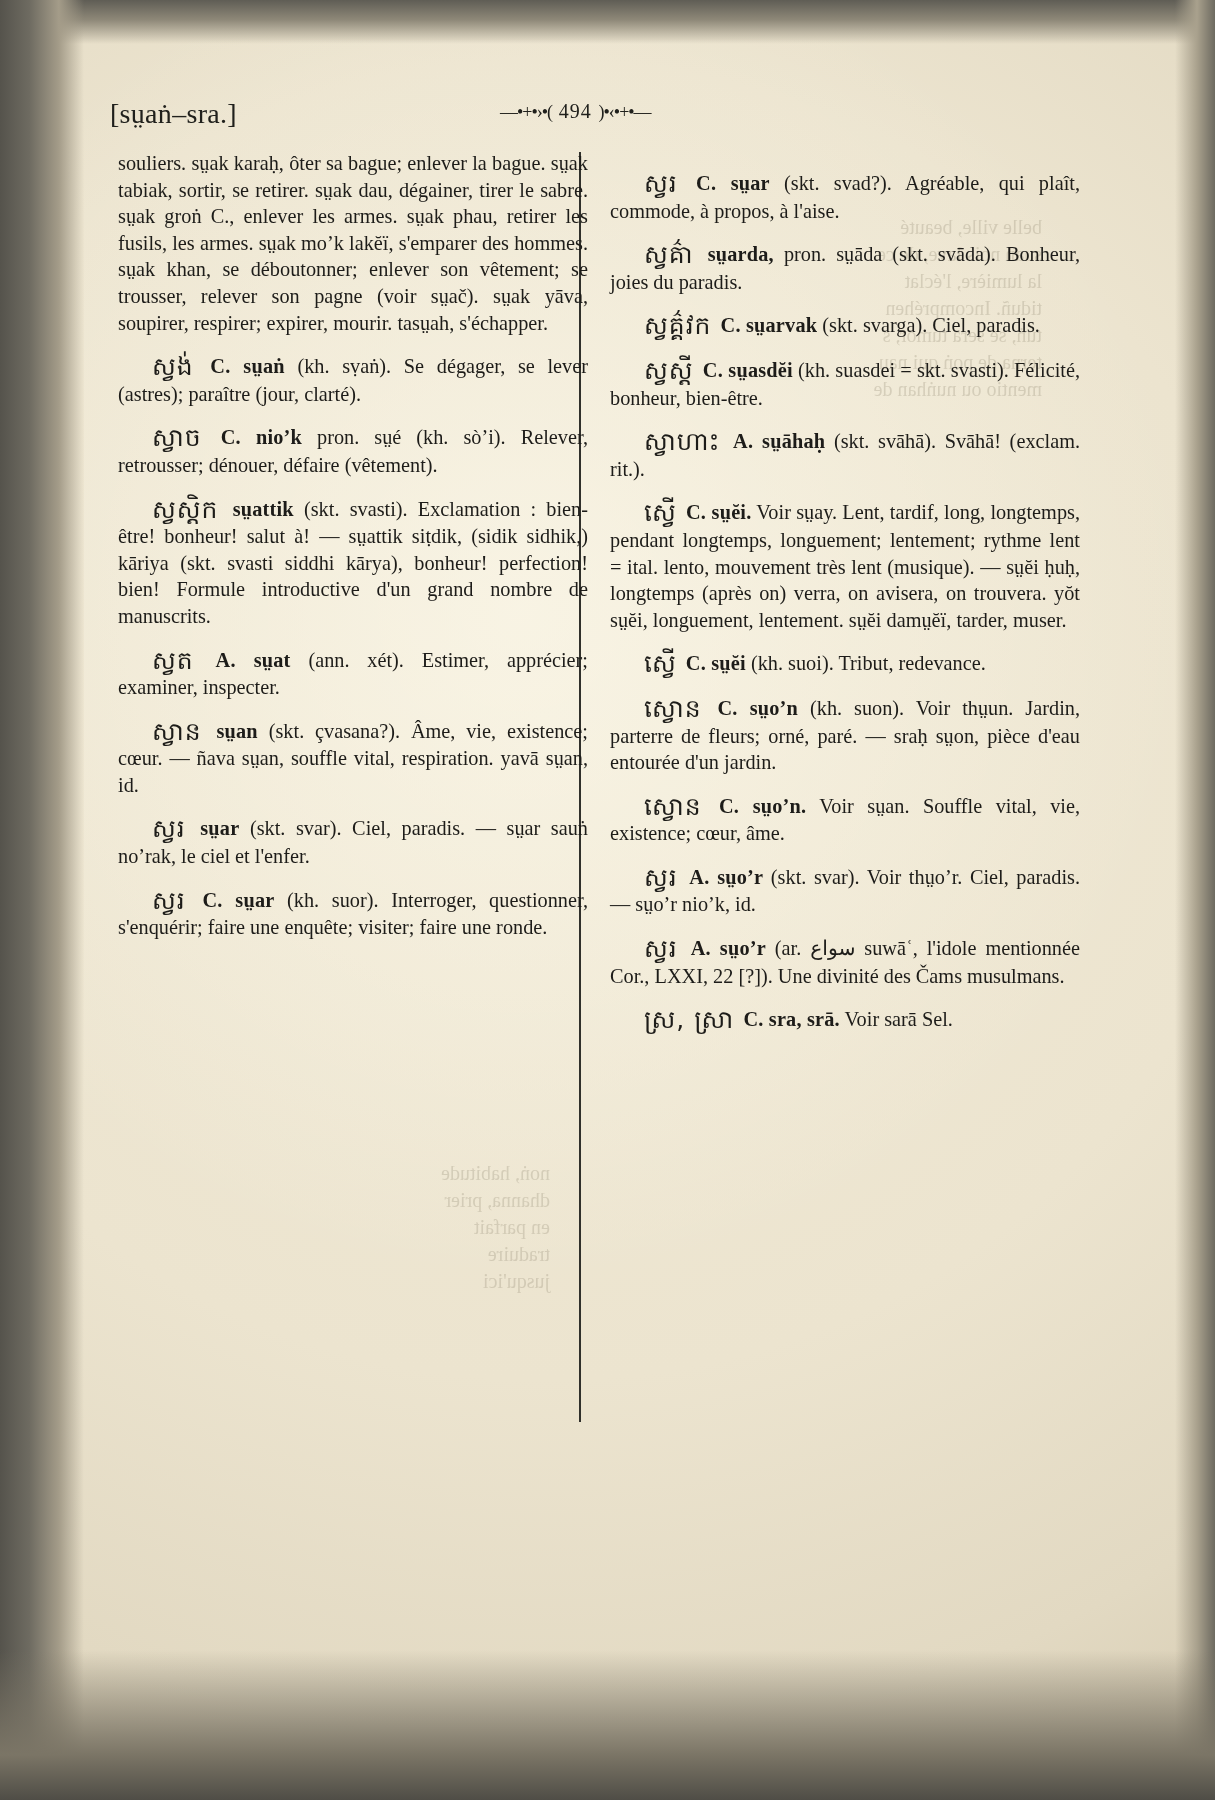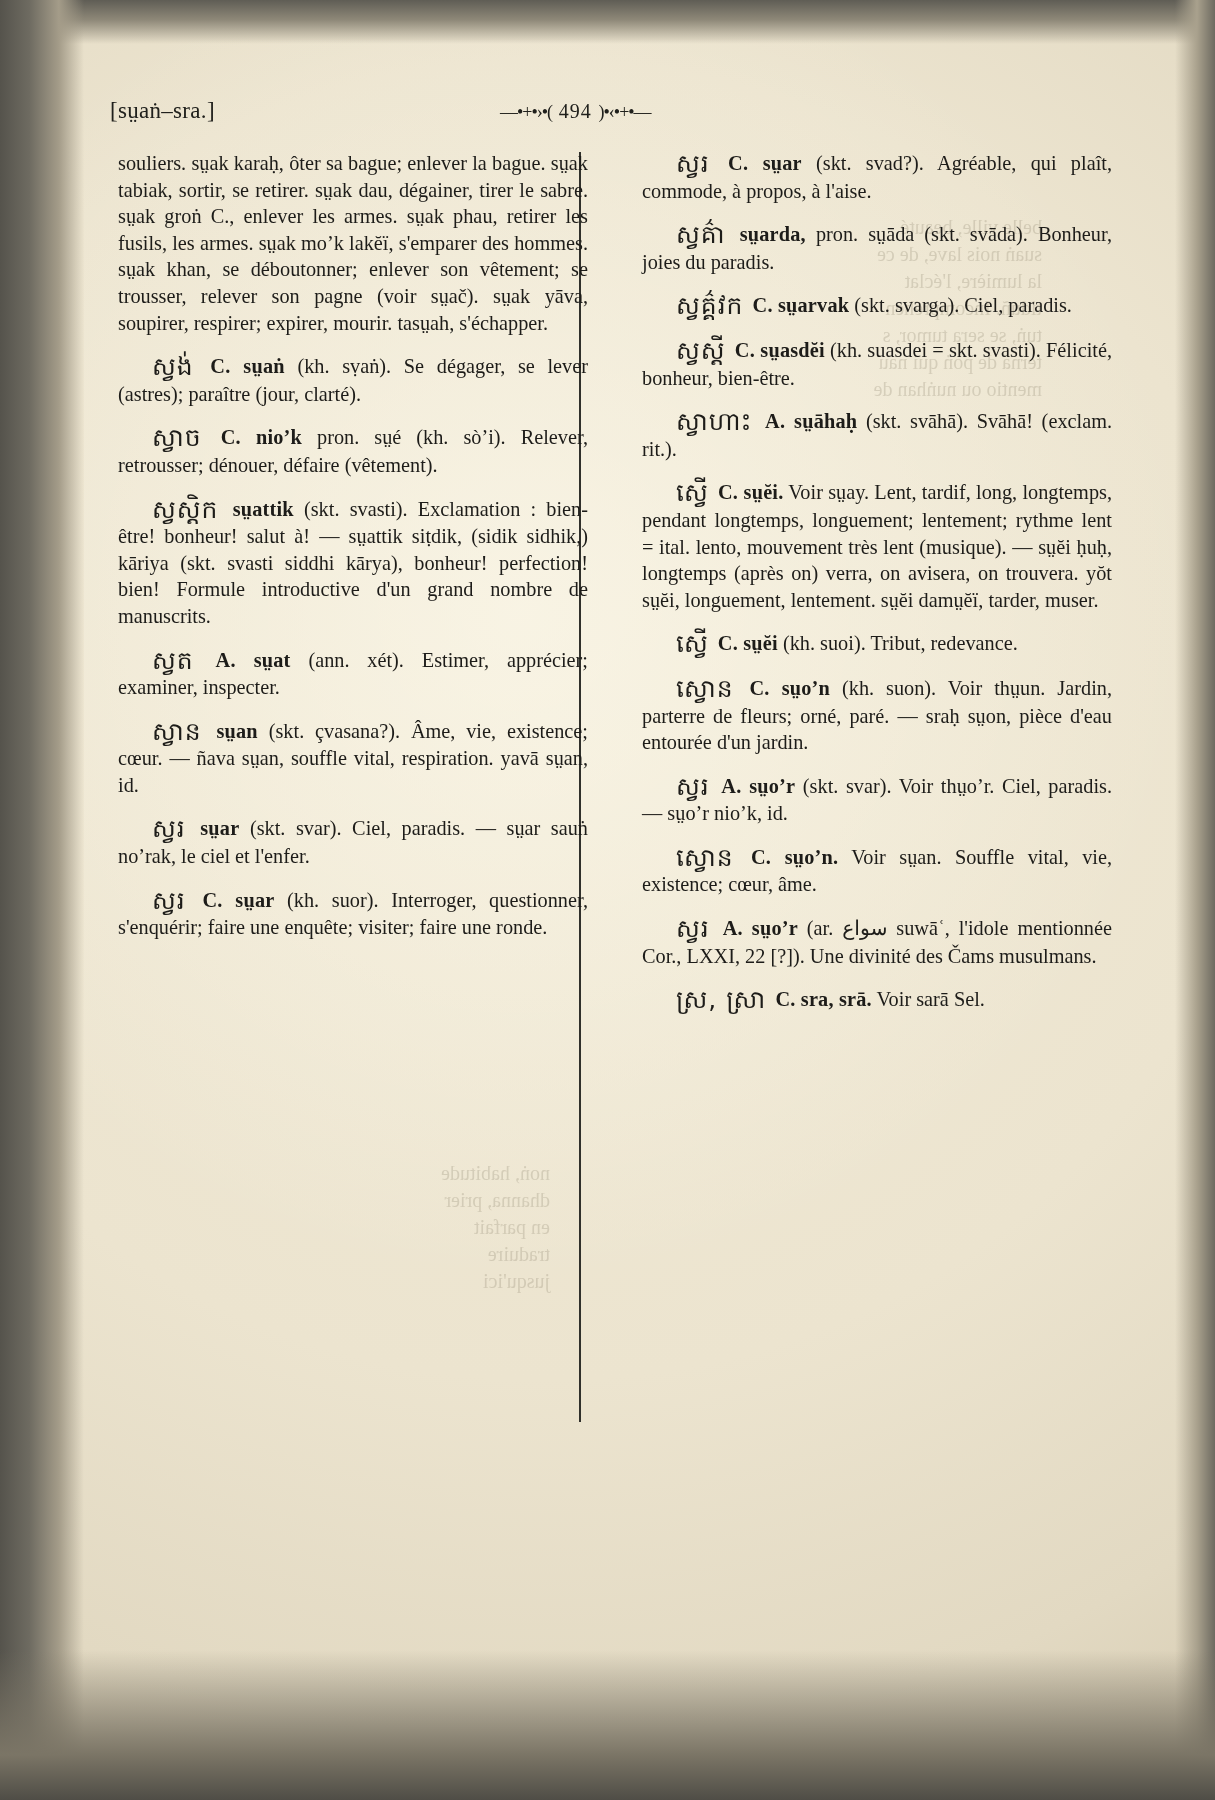--- a/index.html
+++ b/index.html
@@ -49,21 +49,21 @@
     position: absolute;
     left: 110px;
     top: 98px;
     width: 980px;
     height: 34px;
   }
   .running-head {
     position: absolute;
     left: 0;
     top: 0;
-    font-size: 23px;
+    font-size: 28px;
     letter-spacing: 0.3px;
     color: #20201c;
     font-family: "Liberation Serif", serif;
   }
   .folio {
     position: absolute;
     left: 390px;
     top: 0;
     font-size: 23px;
     color: #20201c;
@@ -79,21 +79,21 @@
     top: 150px;
     width: 470px;
     color: #1d1c19;
     font-size: 20.3px;
     line-height: 26.6px;
     text-align: justify;
     text-justify: inter-word;
     hyphens: manual;
   }
   .col-left  { left: 118px; }
-  .col-right { left: 642px; }
+  .col-right { left: 610px; margin-top: 20px; }
 
   .rule {
     position: absolute;
     left: 579px;
     top: 152px;
     width: 2px;
     height: 1270px;
     background: #30302b;
   }
 
@@ -257,29 +257,29 @@
       <span>(kh. suoi). Tribut, redevance.</span>
     </p>
 
     <p class="entry indent">
       <span class="khmer">ស្វោន</span>
       <span class="hw">C. sṳoʼn</span>
       <span>(kh. suon). Voir thṳun. Jardin, parterre de fleurs; orné, paré. — sraḥ sṳon, pièce d'eau entourée d'un jardin.</span>
     </p>
 
     <p class="entry indent">
-      <span class="khmer">ស្វរ</span>
-      <span class="hw">A. sṳoʼr</span>
-      <span>(skt. svar). Voir thṳoʼr. Ciel, paradis. — sṳoʼr nioʼk, id.</span>
-    </p>
-
-    <p class="entry indent">
       <span class="khmer">ស្វោន</span>
       <span class="hw">C. sṳoʼn.</span>
       <span>Voir sṳan. Souffle vital, vie, existence; cœur, âme.</span>
+    </p>
+
+    <p class="entry indent">
+      <span class="khmer">ស្វរ</span>
+      <span class="hw">A. sṳoʼr</span>
+      <span>(skt. svar). Voir thṳoʼr. Ciel, paradis. — sṳoʼr nioʼk, id.</span>
     </p>
 
     <p class="entry indent">
       <span class="khmer">ស្វរ</span>
       <span class="hw">A. sṳoʼr</span>
       <span>(ar. سواع suwāʿ, l'idole mentionnée Cor., LXXI, 22 [?]). Une divinité des Čams musulmans.</span>
     </p>
 
     <p class="entry indent">
       <span class="khmer">ស្រ, ស្រា</span>

